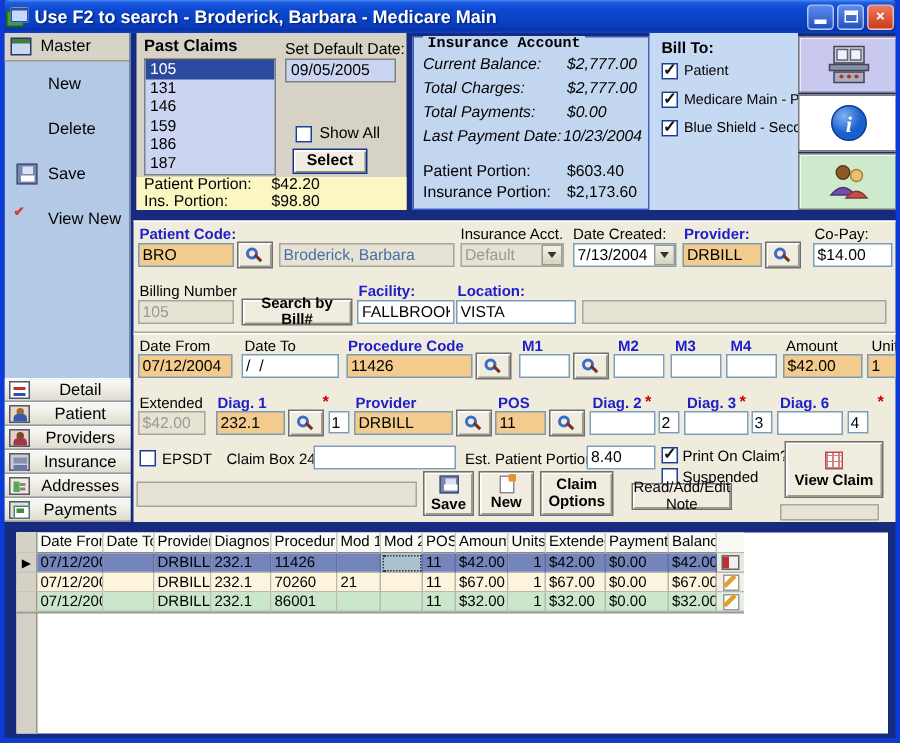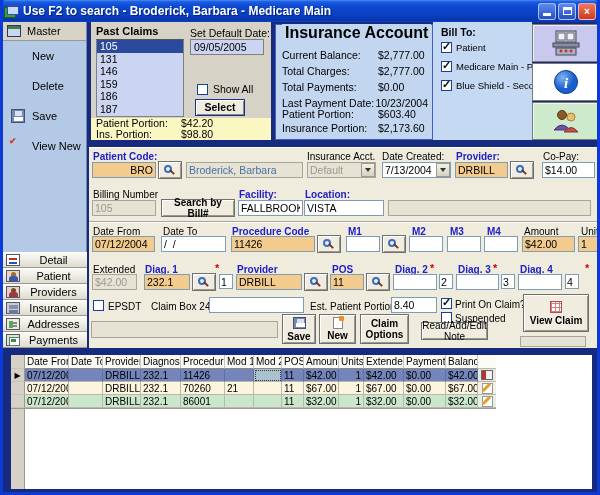--- a/index.html
+++ b/index.html
@@ -67,22 +67,22 @@
   .sdd-label{position:absolute;left:99px;top:5px;font-size:10.5px;color:#000;}
   .sdd-field{position:absolute;left:99px;top:17px;width:74px;height:16px;background:#CBD5F2;border:1px solid #808080;font-size:10.5px;line-height:14px;padding:0 3px;color:#000;}
   .showall-row{position:absolute;left:106px;top:61px;display:flex;align-items:center;gap:5px;}
   .select-btn{position:absolute;left:104px;top:77px;width:50px;height:17px;font-size:10.5px;font-weight:bold;color:#000;text-align:center;line-height:15px;
     background:#F0EDE0;border:1px solid #16318C;box-shadow:inset 1px 1px 0 #fff,inset -1px -1px 0 #8a8a7a;cursor:default;}
   .portion-strip{position:absolute;left:0;top:96px;width:180px;height:22px;background:#FBF7C2;font-size:10.5px;color:#000;padding:0 5px;}
   .portion-row{display:flex;height:11px;line-height:11px;}
   .portion-row .pl{width:85px;}
   
   .ins-panel{position:absolute;left:272px;top:24px;width:158px;height:116px;background:#C3D6F0;border:1px solid #3E5FC8;}
-  .ins-title{position:absolute;left:6px;top:-1px;font-size:16px;font-weight:bold;color:#000;background:#C3D6F0;padding:0 3px;}
-  .ins-rows{position:absolute;left:6px;top:22px;width:146px;}
+  .ins-title{position:absolute;left:6px;top:-1px;font-size:10px;font-weight:bold;color:#000;background:#C3D6F0;padding:0 3px;font-family:Liberation Mono, monospace;}
+  .ins-rows{position:absolute;left:6px;top:10px;width:146px;font-style:italic;}
   .ins-row{display:flex;font-size:10.5px;color:#000;height:16px;line-height:16px;}
   .ins-row .il{width:96px;}
   .ins-summary{position:absolute;left:6px;top:82px;width:146px;}
   .ins-summary .ins-row{height:14px;line-height:14px;}
   
   .billto{position:absolute;left:430px;top:22px;width:99px;height:118px;background:#C6D9F2;padding:4px 0 0 8px;}
   .bt-title{font-size:10.5px;font-weight:bold;color:#000;margin-bottom:4px;}
   .cb-row{display:flex;align-items:flex-start;gap:4px;margin-bottom:8px;}
   .cb{width:11px;height:11px;background:#fff;border:1px solid #1C3E94;position:relative;flex:0 0 auto;}
   .cb.checked::after{content:"✓";position:absolute;left:0px;top:-3px;font-size:11px;font-weight:bold;color:#111;}
@@ -318,21 +318,21 @@
         <path d="M3 22 q8 -10 16 0 z" fill="#7050A8" stroke="#4A3478"></path>
         <circle cx="20" cy="9" r="4" fill="#E8C070" stroke="#A88030"></circle>
         <path d="M13 24 q7 -9 14 0 z" fill="#C05048" stroke="#8A362E"></path>
       </svg>
     </div>
   </div>
 
   <div class="form">
 
     <span class="lbl blue" style="left:4px;top:3px">Patient Code:</span>
-    <input class="txt tan" style="left: 3px; top: 14px; width: 64px; text-align: right;" readonly="" value="BRO">
+    <input class="txt tan" style="left: 3px; top: 14px; width: 64px;" readonly="" value="BRO">
     <span class="mag-btn" style="left:69px;top:13px">
         <span class="mag"></span>
       </span>
     <input class="txt namef" style="left: 97px; top: 14px; width: 117px;" readonly="" value="Broderick, Barbara">
     <span class="lbl" style="left:218px;top:3px">Insurance Acct.</span>
     <span style="position:absolute;left:218px;top:14px;width:69px;height:16px">
       <input class="txt dis" style="left: 0px; top: 0px; width: 69px;" readonly="" value="Default">
       <span class="combo-arrow"></span>
     </span>
     <span class="lbl" style="left:293px;top:3px">Date Created:</span>
@@ -403,21 +403,21 @@
         <span class="mag"></span>
       </span>
     <span class="lbl blue" style="left:306px;top:116px">Diag. 2</span>
     <input class="txt" style="left: 304px; top: 126px; width: 44px;" readonly="" value="">
     <span class="star" style="left:341px;top:114px">*</span>
     <input class="txt" style="left: 350px; top: 126px; width: 14px; height: 15px; padding: 0px 1px;" readonly="" value="2">
     <span class="lbl blue" style="left:369px;top:116px">Diag. 3</span>
     <input class="txt" style="left: 367px; top: 126px; width: 43px;" readonly="" value="">
     <span class="star" style="left:404px;top:114px">*</span>
     <input class="txt" style="left: 412px; top: 126px; width: 14px; height: 15px; padding: 0px 1px;" readonly="" value="3">
-    <span class="lbl blue" style="left:431px;top:116px">Diag. 4</span>
+    <span class="lbl blue" style="left:431px;top:116px">Diag. 6</span>
     <input class="txt" style="left: 429px; top: 126px; width: 44px;" readonly="" value="">
     <span class="star" style="left:496px;top:114px">*</span>
     <input class="txt" style="left: 476px; top: 126px; width: 14px; height: 15px; padding: 0px 1px;" readonly="" value="4">
 
     <span class="cb" style="position:absolute;left:4px;top:152px"></span>
     <span class="lbl" style="left:19px;top:153px">EPSDT</span>
     <span class="lbl" style="left:62px;top:153px">Claim Box 24K:</span>
     <input class="txt" style="left: 120px; top: 149px; width: 95px;" readonly="" value="">
     <span class="lbl" style="left:221px;top:153px">Est. Patient Portion:</span>
     <input class="txt" style="left: 302px; top: 149px; width: 46px;" readonly="" value="8.40">

